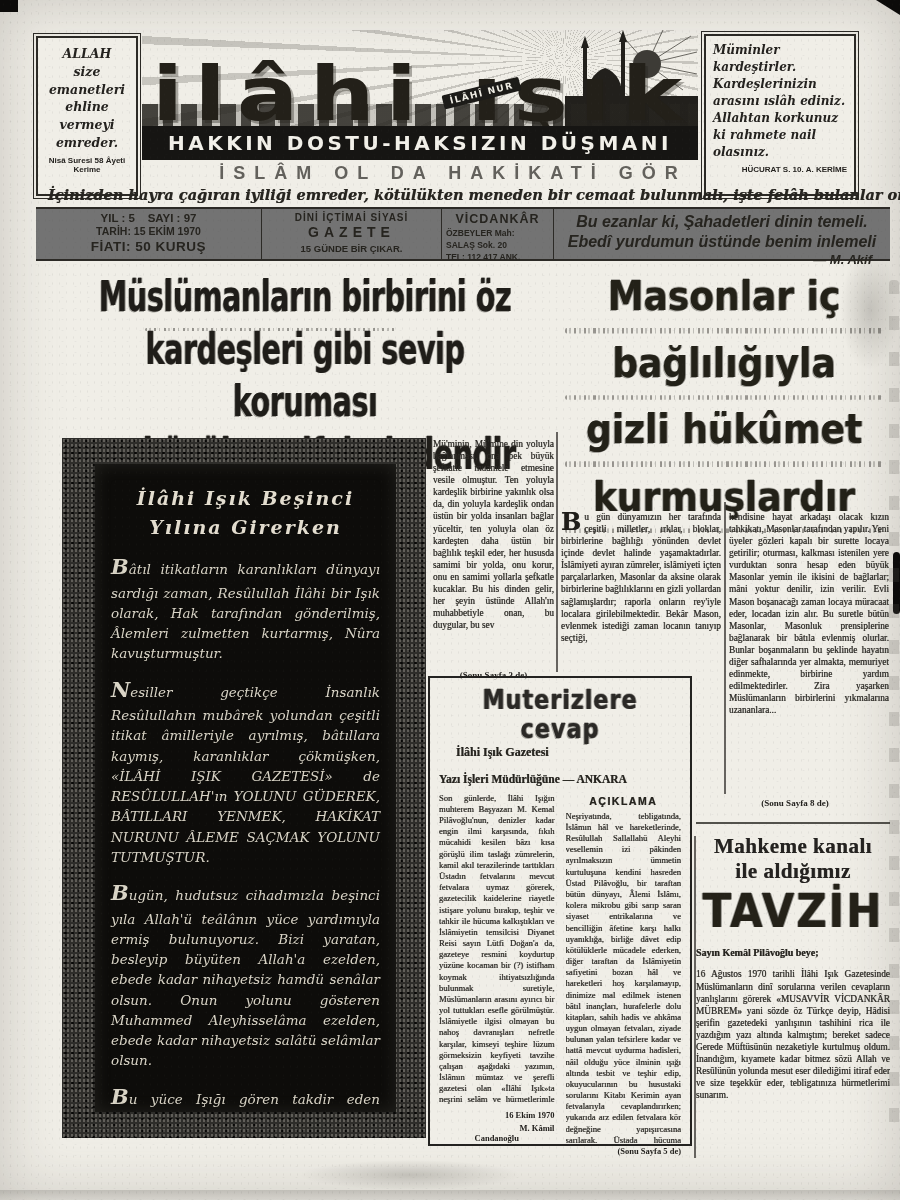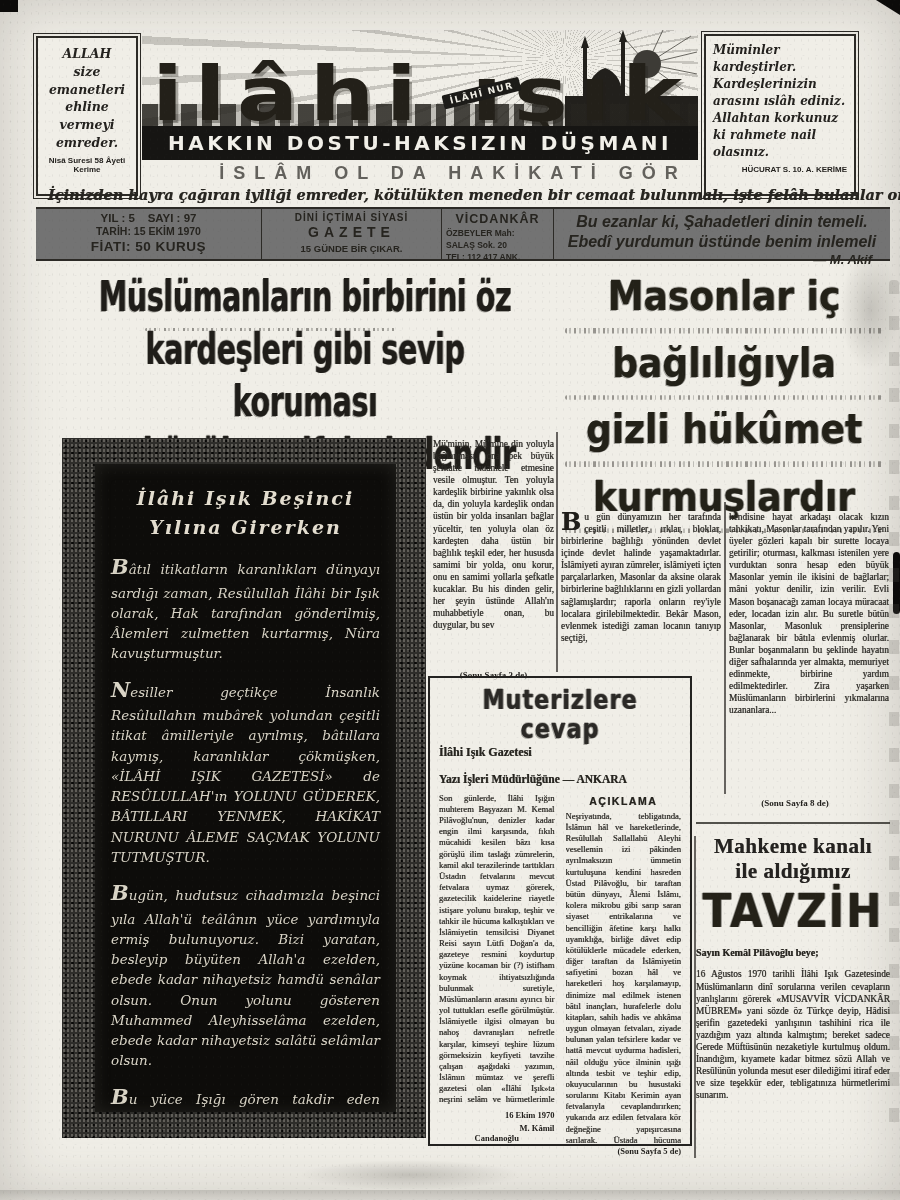--- a/index.html
+++ b/index.html
@@ -68,21 +68,21 @@
   .script-inner { width:100%; height:100%; background:#0d0c0a; padding:20px 16px 14px 16px; overflow:hidden;
      box-shadow: inset 0 0 18px rgba(190,186,176,.12); }
   .script-title { text-align:center; color:#e3ddcf; font:italic bold 19px/1.5 "DejaVu Serif", serif; letter-spacing:2px; }
   .script-p { color:#d9d4c6; font:italic 13.5px/1.5 "DejaVu Serif", serif; margin-top:10px; text-align:justify; }
   .script-p::first-letter { font-size:21px; font-weight:bold; }
 
   
   .mbox { border:2.5px solid #232220; padding:4px 9px 6px 9px; background:rgba(240,238,231,.6); }
   .mbox-heading { text-align:center; font:bold 23px/1.1 "DejaVu Sans", sans-serif; color:#2b2926;
      transform:scale(.97,1.18); transform-origin:center top; letter-spacing:1px; margin-top:3px; }
-  .mbox-addr1 { font:bold 12px/1.2 "Liberation Serif", serif; color:#26241f; margin-top:9px; }
+  .mbox-addr1 { font:bold 12px/1.2 "Liberation Serif", serif; color:#26241f; margin-top:9px;margin-left:17px; }
   .mbox-addr2 { font:bold 11.5px/1.2 "Liberation Serif", serif; color:#26241f; margin-top:14px; }
   .mbox-cols { display:flex; gap:11px; margin-top:6px; }
   .mbox-col { width:116px; height:372px; overflow:hidden; }
   .aciklama { text-align:center; font:bold 10.5px "Liberation Sans", sans-serif; letter-spacing:1.5px; margin:2px 0 4px 0; color:#26241f; }
 
   .dropcap::first-letter { float:left; font:bold 24px/20px "DejaVu Serif", serif; padding:1px 3px 0 0; color:#1f1d19; }
 
   .vrule { position:absolute; width:1.5px; background:rgba(44,42,38,.7); }
   .hrule { position:absolute; height:1.5px; background:rgba(44,42,38,.8); }
 

